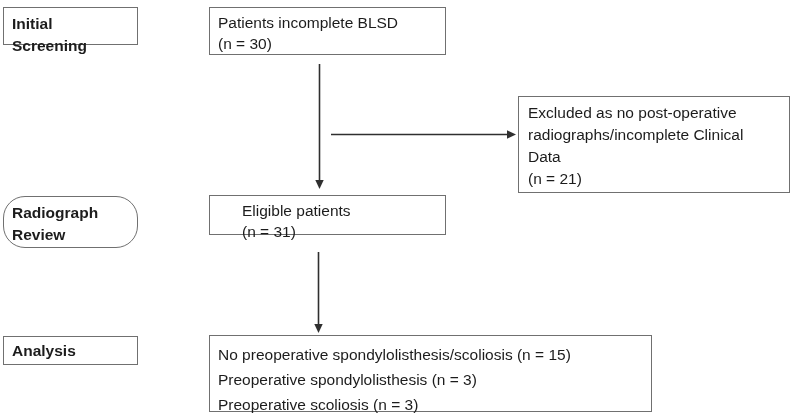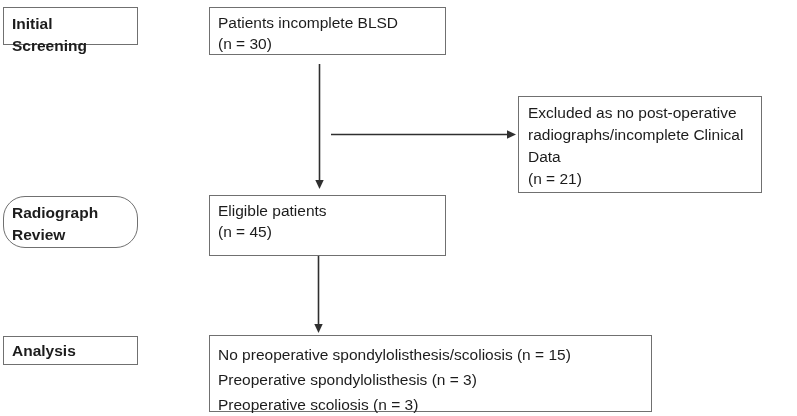--- a/index.html
+++ b/index.html
@@ -88,33 +88,33 @@
     </div>
   </div>
 
   <div class="box" style="left:209px;top:7px;width:237px;height:48px;">
     <div class="box-text">
       <div>Patients incomplete BLSD</div>
       <div>(n = 30)</div>
     </div>
   </div>
 
-  <div class="box excluded-box" style="left:518px;top:96px;width:244px;height:97px;">
+  <div class="box excluded-box" style="left:518px;top:96px;width:272px;height:97px;">
     <div class="box-text">
       <div>Excluded as no post-operative</div>
       <div>radiographs/incomplete Clinical</div>
       <div>Data</div>
       <div>(n = 21)</div>
     </div>
   </div>
 
-  <div class="box" style="left:209px;top:195px;width:237px;height:61px;">
+  <div class="box" style="left:209px;top:195px;width:237px;height:40px;padding-left:24px;">
     <div class="box-text">
       <div>Eligible patients</div>
-      <div>(n = 45)</div>
+      <div>(n = 31)</div>
     </div>
   </div>
 
   <div class="box analysis-box" style="left:209px;top:335px;width:443px;height:77px;">
     <div class="box-text">
       <div>No preoperative spondylolisthesis/scoliosis (n = 15)</div>
       <div>Preoperative spondylolisthesis (n = 3)</div>
       <div>Preoperative scoliosis (n = 3)</div>
     </div>
   </div>

